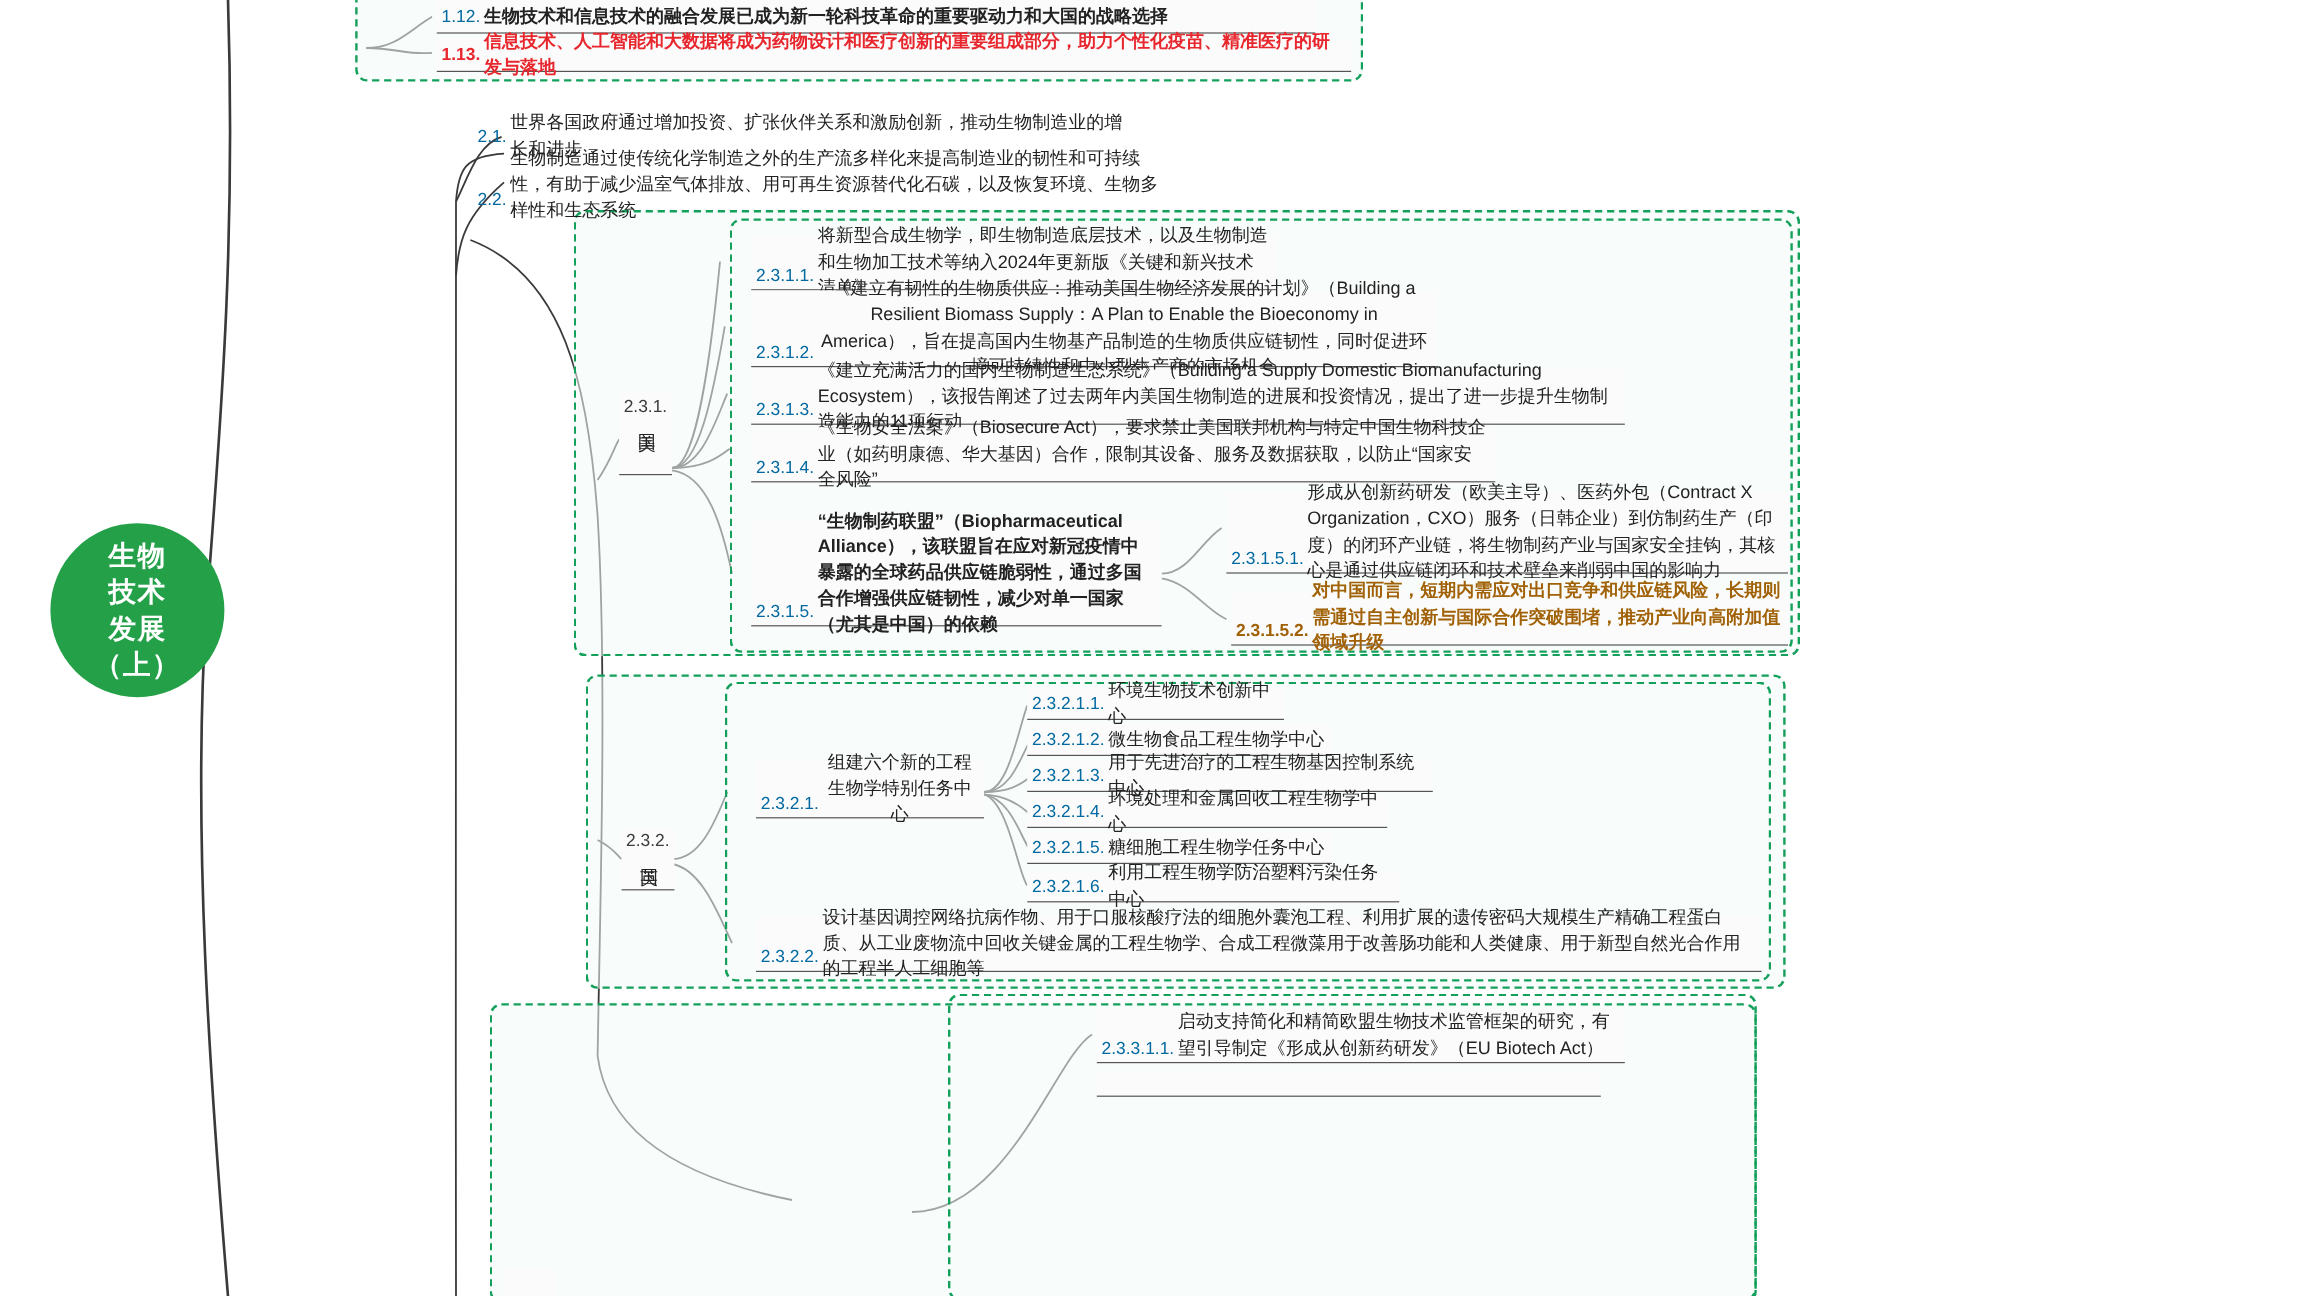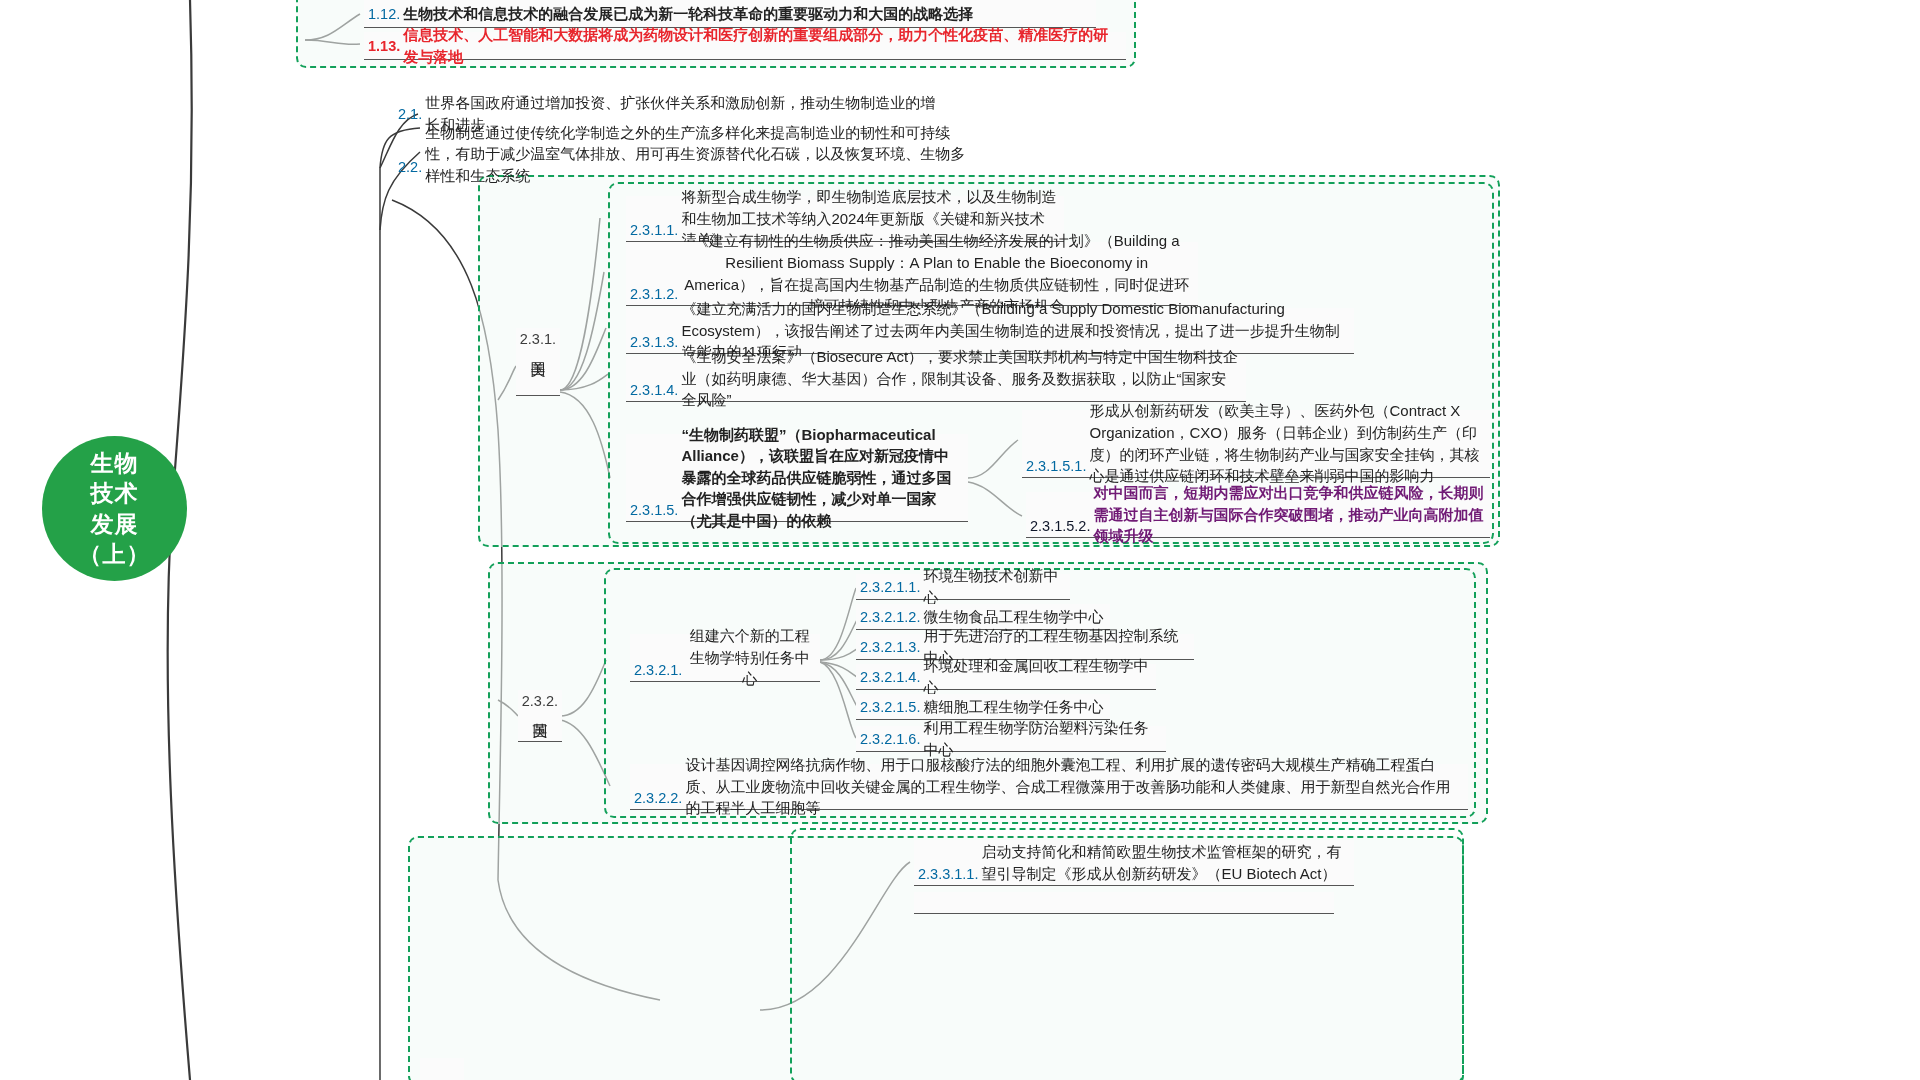--- a/index.html
+++ b/index.html
@@ -66,21 +66,21 @@
     font-size: 15px;
     line-height: 1.44;
   }
   .topic.single { align-items: center; }
   .topic.single .num { align-self: center; padding-bottom: 0; }
 
   .topic.red .txt, .topic.red .num {
     color: #e8262d;
     font-weight: bold;
   }
-  .topic.bold .txt { font-weight: bold; color: #701a75; }
+  .topic.bold .txt { font-weight: bold; color: #a16207; }
 
   
   .vlabel {
     position: absolute;
     background: #fbfbfb;
     border-bottom: 1.4px solid #555;
     display: flex;
     align-items: center;
     z-index: 5;
     padding: 3px 4px;
@@ -242,21 +242,21 @@
     <span class="num">2.3.1.5.</span>
     <span class="txt" style="text-align:left;font-weight:bold;">“生物制药联盟”（Biopharmaceutical Alliance），该联盟旨在应对新冠疫情中暴露的全球药品供应链脆弱性，通过多国合作增强供应链韧性，减少对单一国家（尤其是中国）的依赖</span>
   </div>
 
   <div class="topic" style="left:1022px; top:410px; width:468px; height:68px;">
     <span class="num">2.3.1.5.1.</span>
     <span class="txt">形成从创新药研发（欧美主导）、医药外包（Contract X Organization，CXO）服务（日韩企业）到仿制药生产（印度）的闭环产业链，将生物制药产业与国家安全挂钩，其核心是通过供应链闭环和技术壁垒来削弱中国的影响力</span>
   </div>
 
   <div class="topic bold" style="left:1026px; top:492px; width:464px; height:46px;">
-    <span class="num" style="font-weight:normal;color:#0f172a;">2.3.1.5.2.</span>
+    <span class="num" style="font-weight:bold;color:#a16207;">2.3.1.5.2.</span>
     <span class="txt">对中国而言，短期内需应对出口竞争和供应链风险，长期则需通过自主创新与国际合作突破围堵，推动产业向高附加值领域升级</span>
   </div>
 
   <div class="vlabel" style="left:518px; top:690px; width:44px; height:52px;">
     <span class="num">2.3.2.</span>
     <span class="vtxt">英国</span>
   </div>
 
   <div class="topic" style="left:630px; top:634px; width:190px; height:48px;">
     <span class="num">2.3.2.1.</span>

